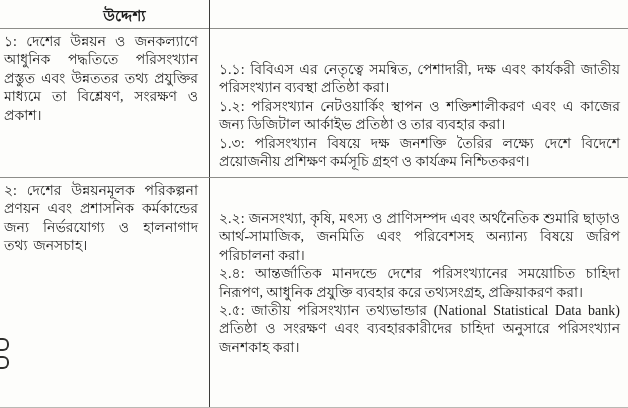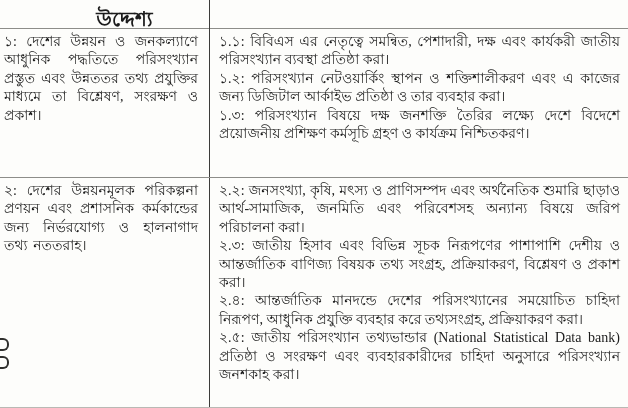--- a/index.html
+++ b/index.html
@@ -26,21 +26,21 @@
   .thead, .trow {
     display: grid;
     grid-template-columns: 210px 1fr;
   }
   .thead {
     height: 28px;
     border-bottom: 1px solid #8d8d89;
   }
   .th {
     font-weight: bold;
-    font-size: 20px;
+    font-size: 15px;
     text-align: center;
     padding-top: 4px;
     letter-spacing: 0.2px;
     margin-left: 40px;
   }
   .th-left, .td-left {
     border-right: 1px solid #3c3c3a;
   }
   .trow-1 {
     height: 148px;
@@ -50,20 +50,21 @@
     flex: 1;
   }
   .td {
     overflow: hidden;
   }
   .td-left {
     padding: 4px 11px 0 4px;
   }
   .td-right {
     padding: 4px 8px 0 9px;
+    margin-top: 28px;
   }
   .td p {
     margin: 0;
     font-size: 14px;
     line-height: 18.4px;
     text-align: justify;
   }
   .td-left p {
     word-spacing: 2px;
   }
@@ -101,25 +102,24 @@
       </div>
       <div class="td td-right">
         <p>১.১: বিবিএস এর নেতৃত্বে সমন্বিত, পেশাদারী, দক্ষ এবং কার্যকরী জাতীয় পরিসংখ্যান ব্যবস্থা প্রতিষ্ঠা করা।</p>
         <p>১.২: পরিসংখ্যান নেটওয়ার্কিং স্থাপন ও শক্তিশালীকরণ এবং এ কাজের জন্য ডিজিটাল আর্কাইভ প্রতিষ্ঠা ও তার ব্যবহার করা।</p>
         <p>১.৩: পরিসংখ্যান বিষয়ে দক্ষ জনশক্তি তৈরির লক্ষ্যে দেশে বিদেশে প্রয়োজনীয় প্রশিক্ষণ কর্মসূচি গ্রহণ ও কার্যক্রম নিশ্চিতকরণ।</p>
       </div>
     </div>
 
     <div class="trow trow-2">
       <div class="td td-left">
-        <p>২: দেশের উন্নয়নমূলক পরিকল্পনা প্রণয়ন এবং প্রশাসনিক কর্মকান্ডের জন্য নির্ভরযোগ্য ও হালনাগাদ তথ্য নততরাহ।</p>
+        <p>২: দেশের উন্নয়নমূলক পরিকল্পনা প্রণয়ন এবং প্রশাসনিক কর্মকান্ডের জন্য নির্ভরযোগ্য ও হালনাগাদ তথ্য জনসচাহ।</p>
       </div>
       <div class="td td-right">
         <p>২.২: জনসংখ্যা, কৃষি, মৎস্য ও প্রাণিসম্পদ এবং অর্থনৈতিক শুমারি ছাড়াও আর্থ-সামাজিক, জনমিতি এবং পরিবেশসহ অন্যান্য বিষয়ে জরিপ পরিচালনা করা।</p>
-        <p>২.৩: জাতীয় হিসাব এবং বিভিন্ন সূচক নিরূপণের পাশাপাশি দেশীয় ও আন্তর্জাতিক বাণিজ্য বিষয়ক তথ্য সংগ্রহ, প্রক্রিয়াকরণ, বিশ্লেষণ ও প্রকাশ করা।</p>
         <p>২.৪: আন্তর্জাতিক মানদন্ডে দেশের পরিসংখ্যানের সময়োচিত চাহিদা নিরূপণ, আধুনিক প্রযুক্তি ব্যবহার করে তথ্যসংগ্রহ, প্রক্রিয়াকরণ করা।</p>
         <p class="gap-after">২.৫: জাতীয় পরিসংখ্যান তথ্যভান্ডার (National Statistical Data bank) প্রতিষ্ঠা ও সংরক্ষণ এবং ব্যবহারকারীদের চাহিদা অনুসারে পরিসংখ্যান জনশকাহ করা।</p>
 
       </div>
     </div>
 
   </div>
 
   <div class="artifact artifact-1"></div>
   <div class="artifact artifact-2"></div>

